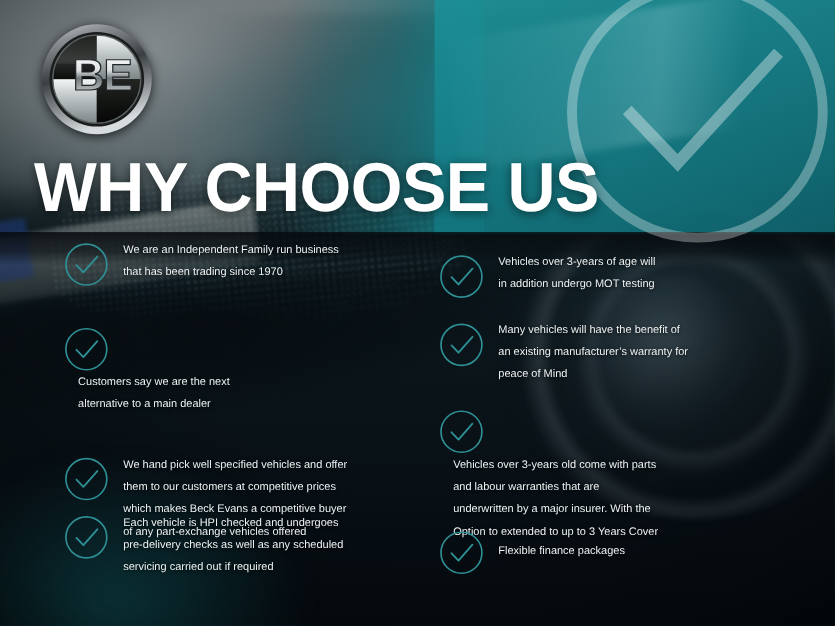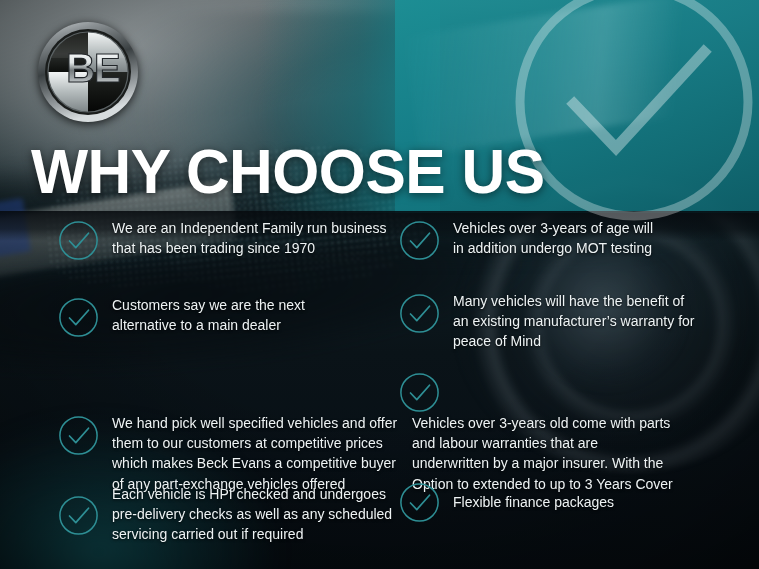--- a/index.html
+++ b/index.html
@@ -235,35 +235,35 @@
   .benefit .check {
     flex: 0 0 auto;
     width: 41px;
     height: 41px;
     margin-top: 2px;
   }
   .benefit .check svg { display: block; }
   .benefit .btext {
     margin-left: 13px;
     color: #eef3f4;
-    font-size: 14px;
+    font-size: 10px;
     line-height: 20.2px;
     font-weight: 400;
     text-shadow: 0 1px 3px rgba(0,0,0,0.8);
     white-space: pre-line;
     max-width: 300px;
   }
 
   
   .l0 { top: 0px; }
-  .l1 { top: 77px; }
+  .l1 { top: 77px; flex-direction: column; }
   .l2 { top: 155px; margin-top: 40px; }
-  .l3 { top: 266px; align-items: center; }
-  
-  .r0 { top: 0px; }
+  .l3 { top: 248px; }
+  
+  .r0 { top: 11px; }
   .r1 { top: 73px; }
   .r2 { top: 152px; flex-direction: column; }
   .r3 { top: 262px; }
 </style>
 </head>
 <body>
 
 <div class="stage">
 
   <div class="bg-base"></div>

